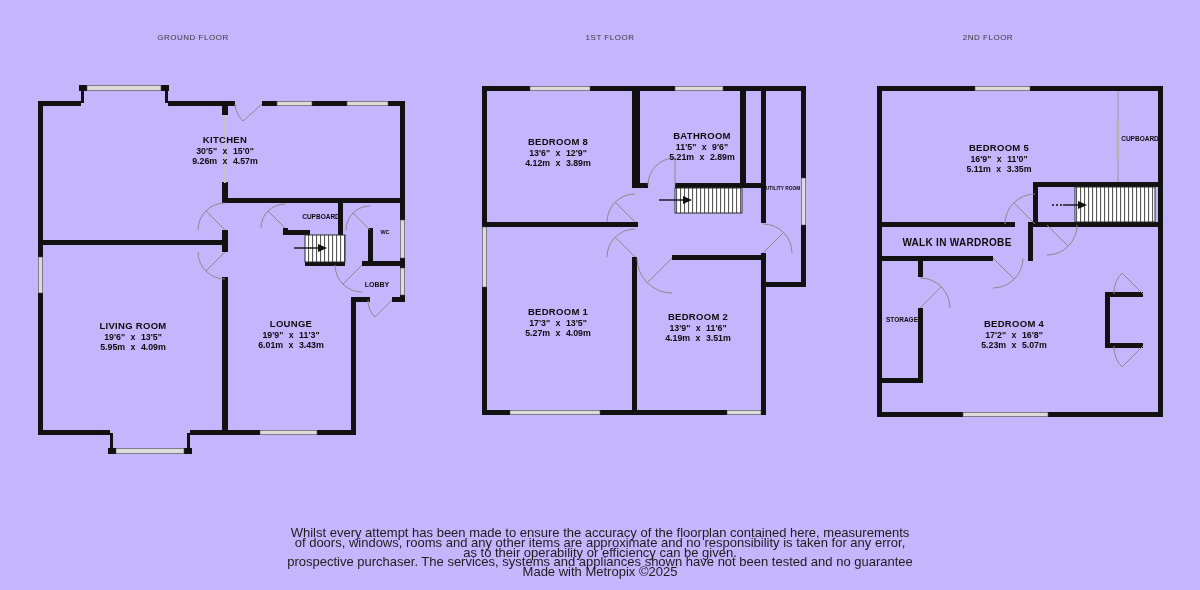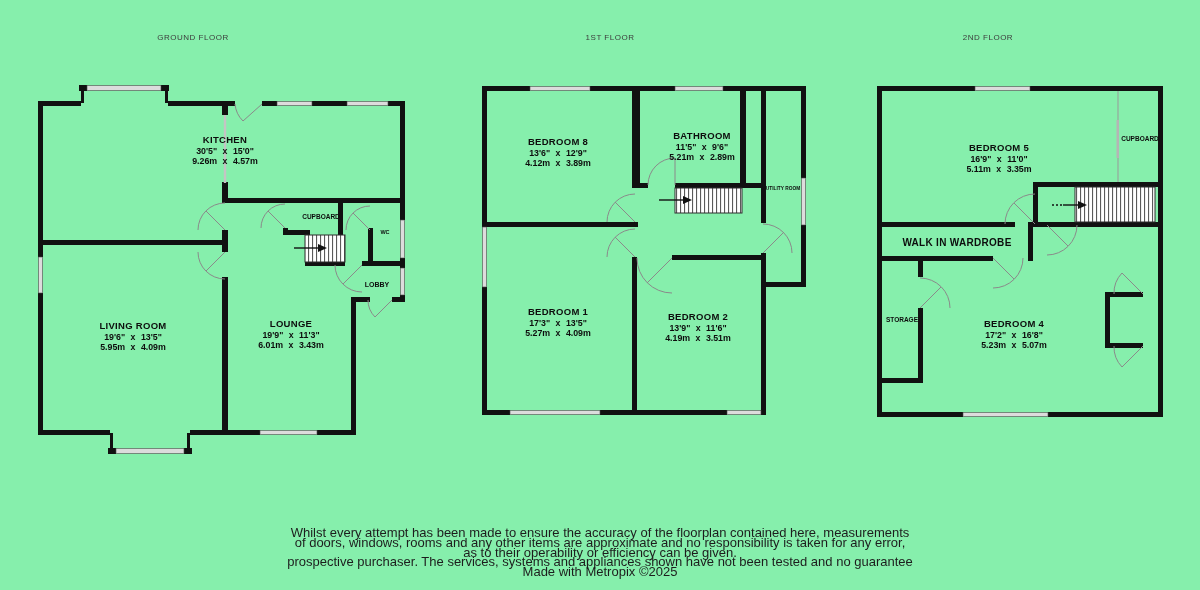--- a/index.html
+++ b/index.html
@@ -1,18 +1,18 @@
 <!DOCTYPE html>
 <html style="--wall: #111111; --window: #dcdcdc; --door: #8a8a8a;"><head>
 <meta charset="utf-8">
 <style>
   :root{ --wall:#111111; --window:#dcdcdc; --door:#8a8a8a; }
   html,body{margin:0;padding:0;background:#ffffff;}
   body{font-family:"Liberation Sans", sans-serif;}
-  .canvas{position:relative;width:1200px;height:590px;background:#86efac;overflow:hidden;}
+  .canvas{position:relative;width:1200px;height:590px;background:#c4b5fd;overflow:hidden;}
   svg{position:absolute;left:0;top:0;}
   .wall{fill:var(--wall);}
   .win{fill:var(--window);stroke:#4a4a4a;stroke-width:0.6;}
   .door{fill:none;stroke:var(--door);stroke-width:1;}
   .leaf{stroke:var(--door);stroke-width:1;}
   .lightwall{stroke:#c4c4c4;stroke-width:2.4;}
   .thinline{stroke:#999;stroke-width:1;}
   .stairbox{fill:url(#treads);stroke:#2e2e2e;stroke-width:1;}
   .arrowline{stroke:#111;stroke-width:1.4;}
   .arrowhead{fill:#111;}

